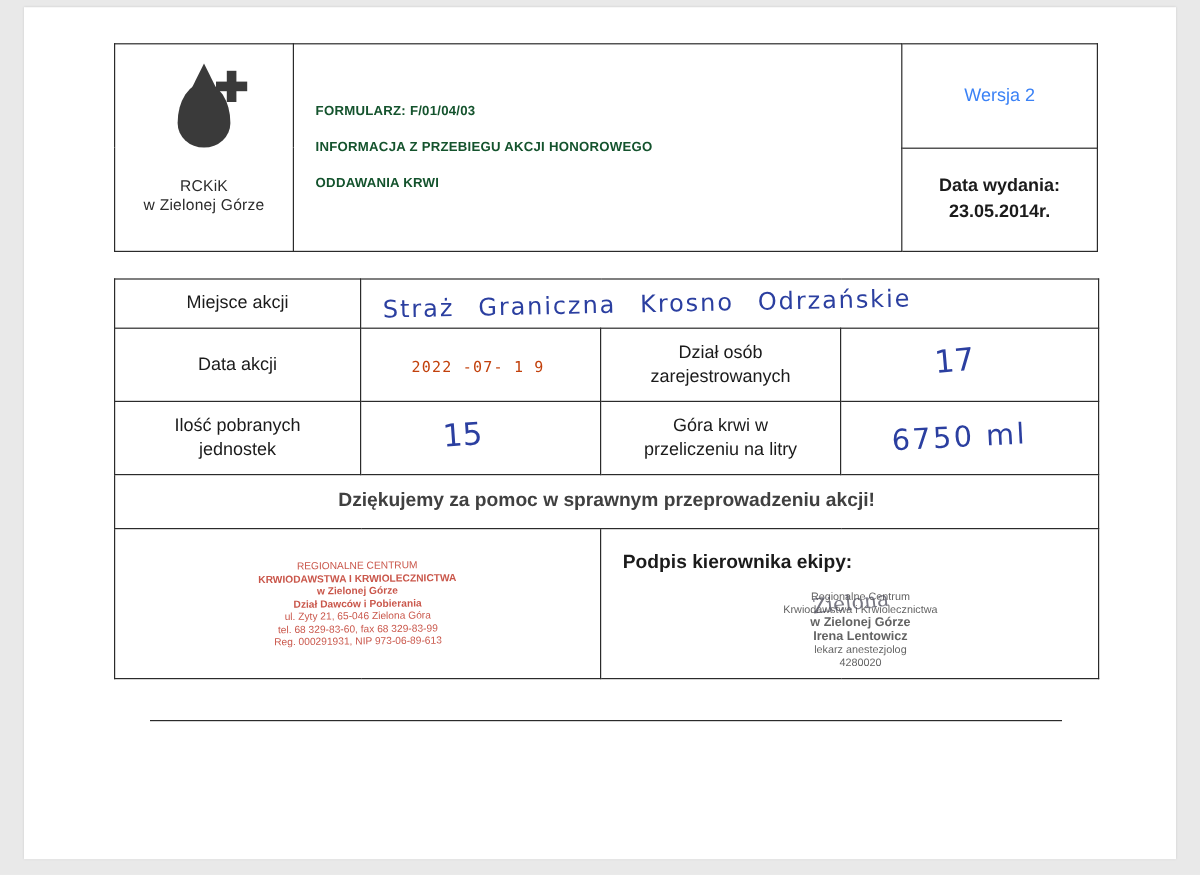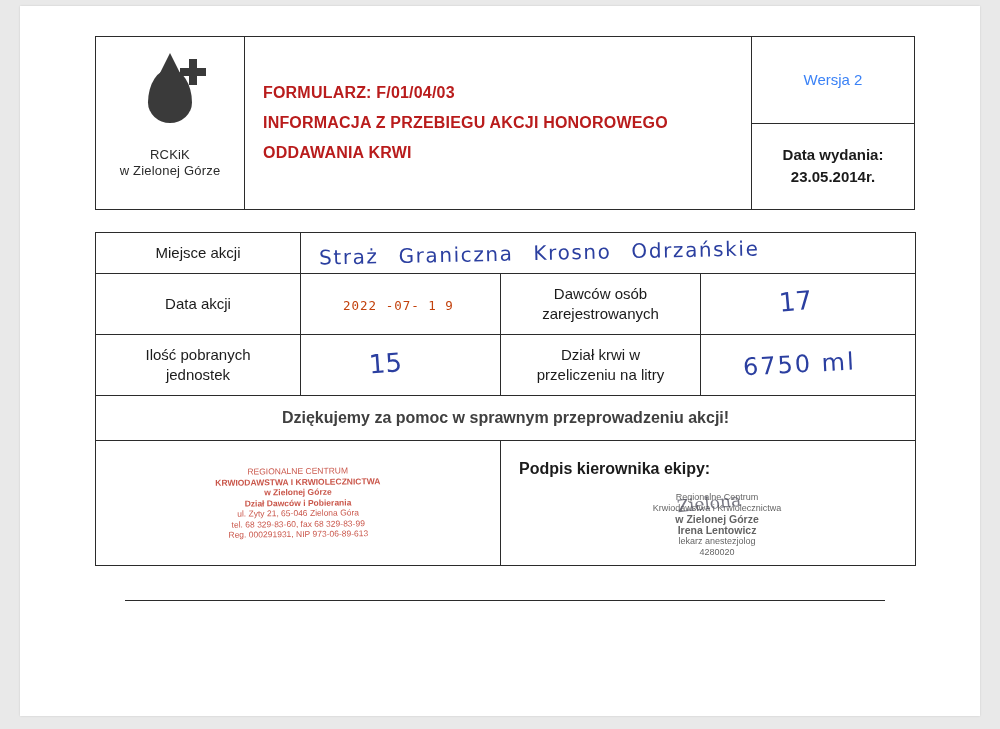--- a/index.html
+++ b/index.html
@@ -90,23 +90,23 @@
   .cross:before { left: 9px; top: 0; width: 8px; height: 26px; }
   .cross:after  { left: 0; top: 9px; width: 26px; height: 8px; }
   .logo-txt1, .logo-txt2 {
     font-size: 13px;
     color: #2b2b2b;
     line-height: 16px;
     letter-spacing: .2px;
   }
   .form-cell {
     padding: 14px 0 14px 18px;
-    font-size: 16px;
+    font-size: 11px;
     font-weight: bold;
-    color: #b91c1c;
+    color: #14532d;
     line-height: 30px;
     letter-spacing: .2px;
   }
   .ver-cell {
     width: 160px;
     text-align: center;
     font-size: 15px;
     color: #3b82f6;
     height: 74px;
   }
@@ -277,37 +277,37 @@
           <td class="hand" colspan="3">
             <span class="hand-place">Straż Graniczna Krosno Odrzańskie</span>
           </td>
         </tr>
         <tr>
           <td class="lbl">Data akcji</td>
           <td class="hand">
             <span class="hand-date">2022 -07- 1 9</span>
           </td>
           <td class="lbl">
-            <div>Dawców osób</div>
+            <div>Dział osób</div>
             <div>zarejestrowanych</div>
           </td>
           <td class="hand">
             <span class="hand-num">17</span>
           </td>
         </tr>
         <tr>
           <td class="lbl">
             <div>Ilość pobranych</div>
             <div>jednostek</div>
           </td>
           <td class="hand">
             <span class="hand-num2">15</span>
           </td>
           <td class="lbl">
-            <div>Dział krwi w</div>
+            <div>Góra krwi w</div>
             <div>przeliczeniu na litry</div>
           </td>
           <td class="hand">
             <span class="hand-litres">6750 ml</span>
           </td>
         </tr>
         <tr>
           <td class="thanks" colspan="4">Dziękujemy za pomoc w sprawnym przeprowadzeniu akcji!</td>
         </tr>
         <tr>

